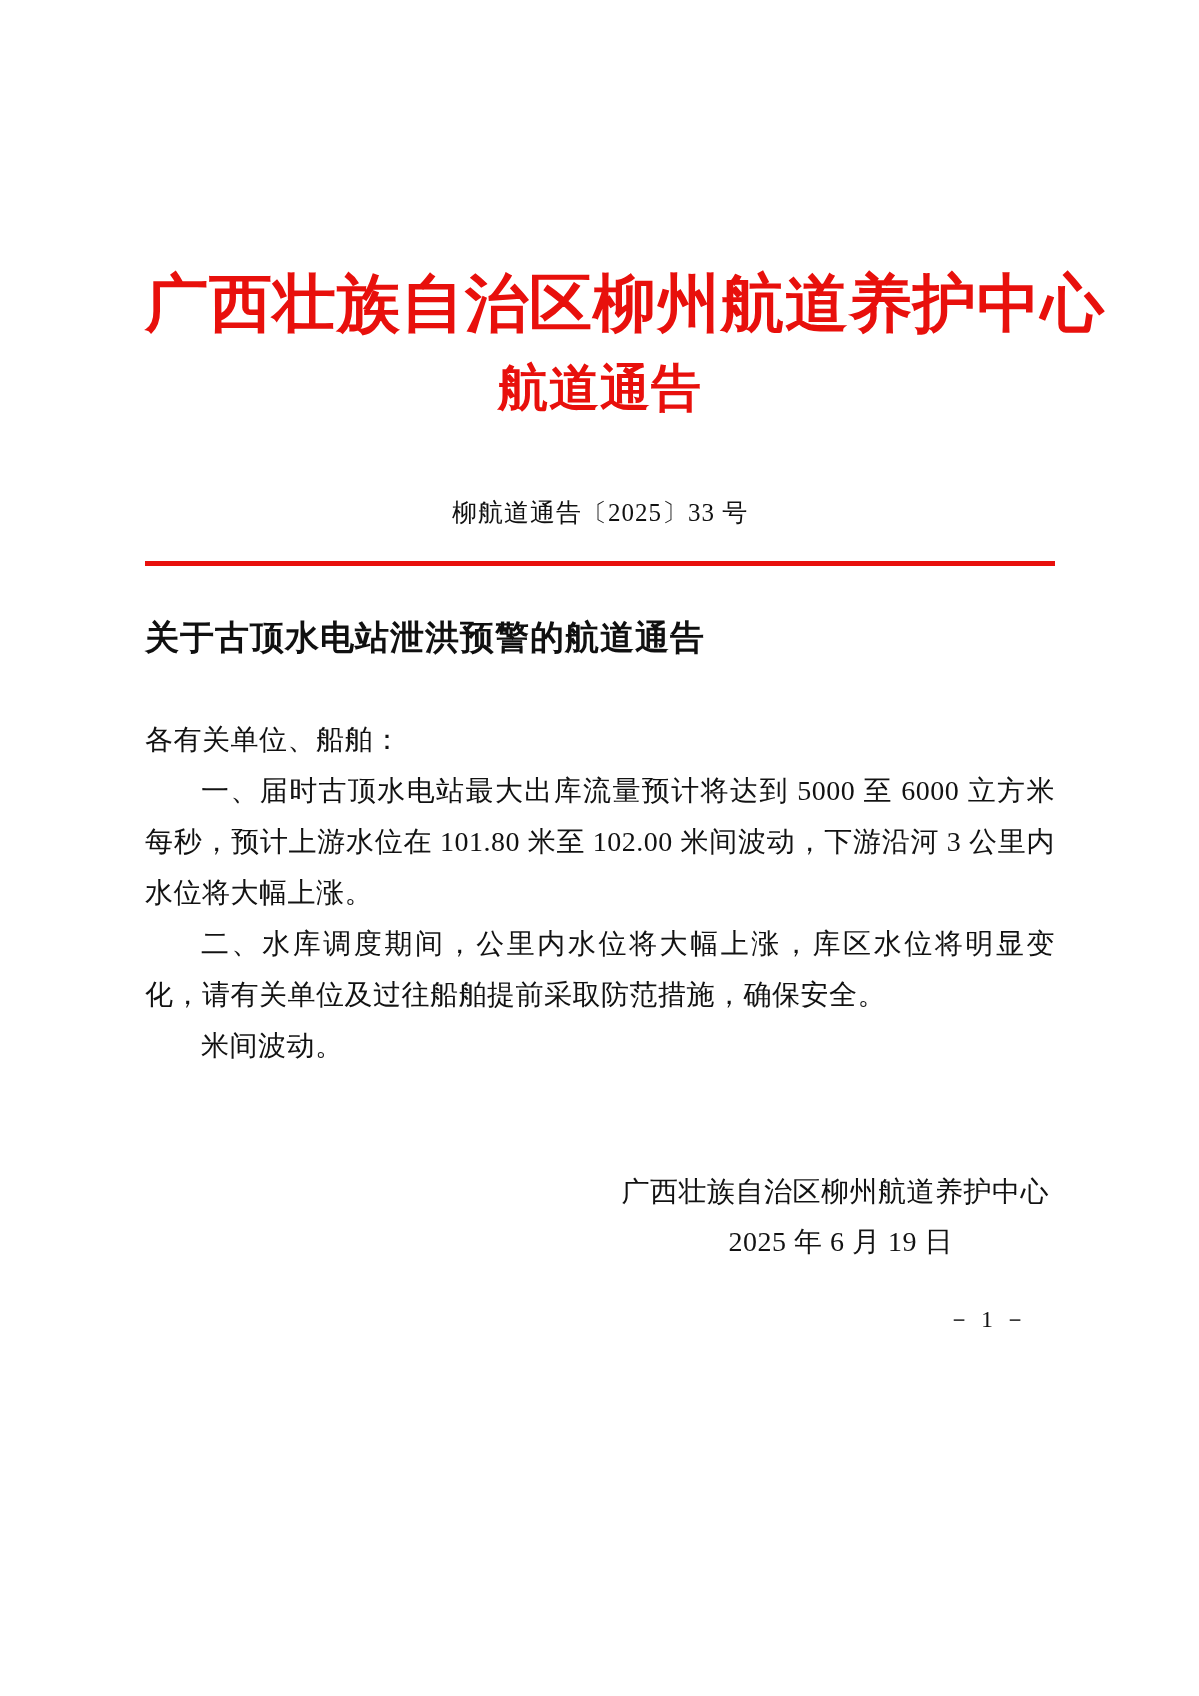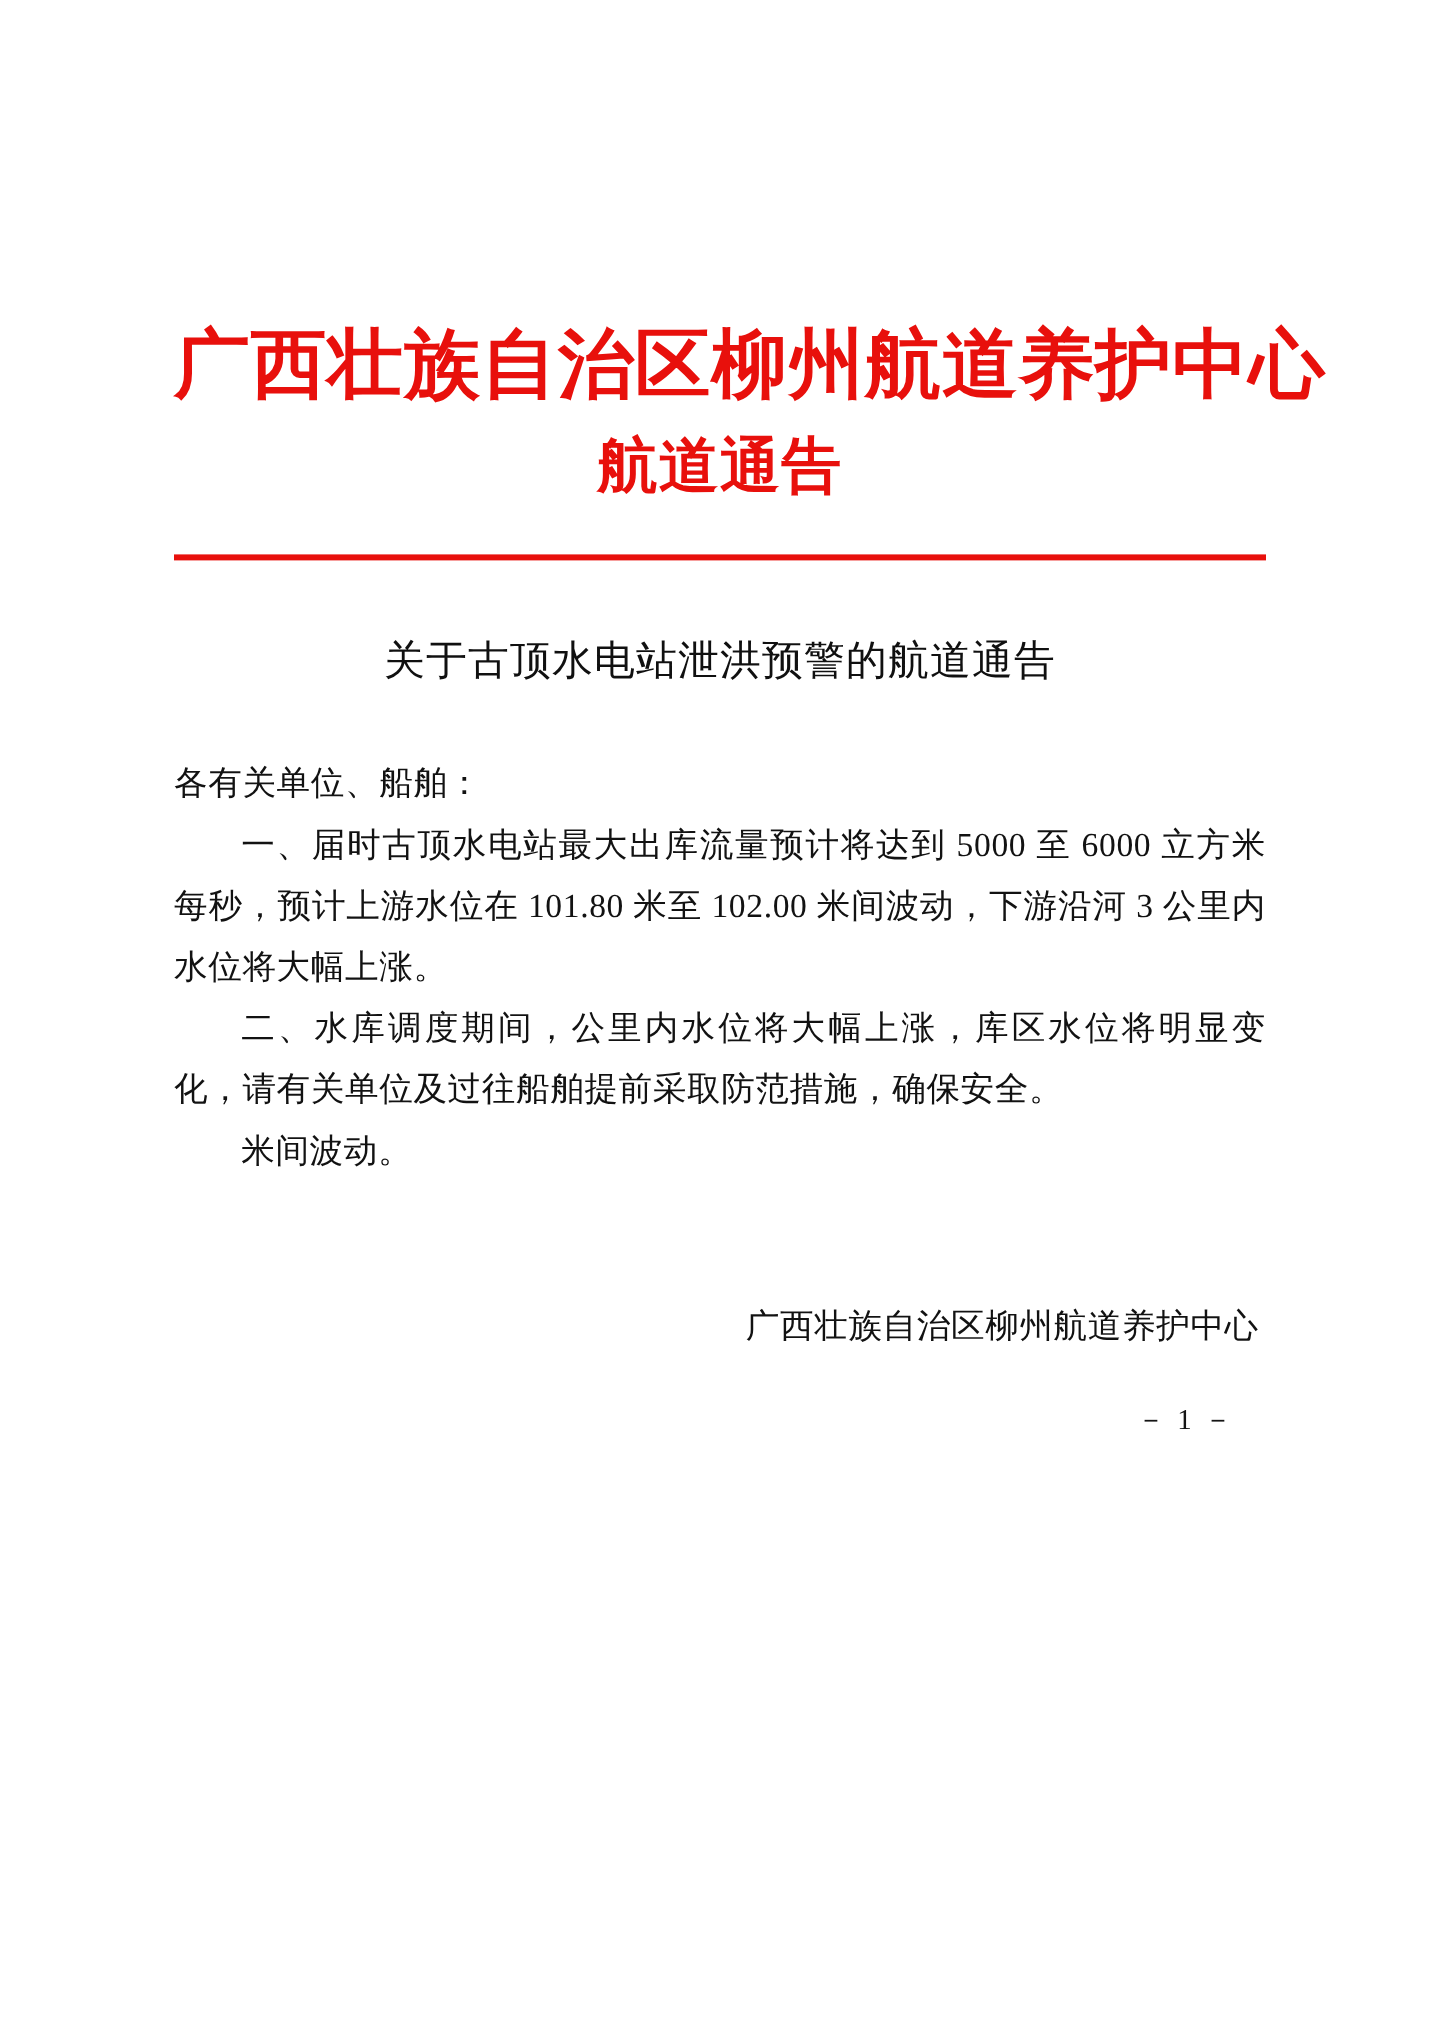--- a/index.html
+++ b/index.html
@@ -56,24 +56,23 @@
   
   .redrule {
     margin-top: 32px;
     height: 5px;
     background: #e8100c;
     width: 100%;
   }
 
   
   .subject {
-    margin-top: 61px;
-    text-align: center;
+    margin-top: 48px;
     font-size: 34px;
-    font-weight: normal;
+    font-weight: bold;
     color: #101010;
     letter-spacing: 1px;
     line-height: 48px;
     font-family: "Liberation Serif", "DejaVu Serif", serif;
   }
 
   
   .body {
     margin-top: 52px;
     font-size: 28px;
@@ -124,32 +123,34 @@
 <body>
 
 <div class="page">
   <div class="content">
 
     <div class="masthead">
       <div class="line1">广西壮族自治区柳州航道养护中心</div>
       <div class="line2">航道通告</div>
     </div>
 
+    <div class="docnum">柳航道通告〔2025〕33 号</div>
 
     <div class="redrule"></div>
 
     <div class="subject">关于古顶水电站泄洪预警的航道通告</div>
 
     <div class="body">
       <p>各有关单位、船舶：</p>
       <p class="indent">一、届时古顶水电站最大出库流量预计将达到 5000 至 6000 立方米每秒，预计上游水位在 101.80 米至 102.00 米间波动，下游沿河 3 公里内水位将大幅上涨。</p>
       <p class="indent">二、水库调度期间，公里内水位将大幅上涨，库区水位将明显变化，请有关单位及过往船舶提前采取防范措施，确保安全。</p>
       <p class="indent">米间波动。</p>
     </div>
 
     <div class="signature">
       <div>广西壮族自治区柳州航道养护中心</div>
+      <div class="sig-date">2025 年 6 月 19 日</div>
     </div>
 
     <div class="pagefoot">－ 1 －</div>
 
   </div>
 </div>
 
 </body></html>

